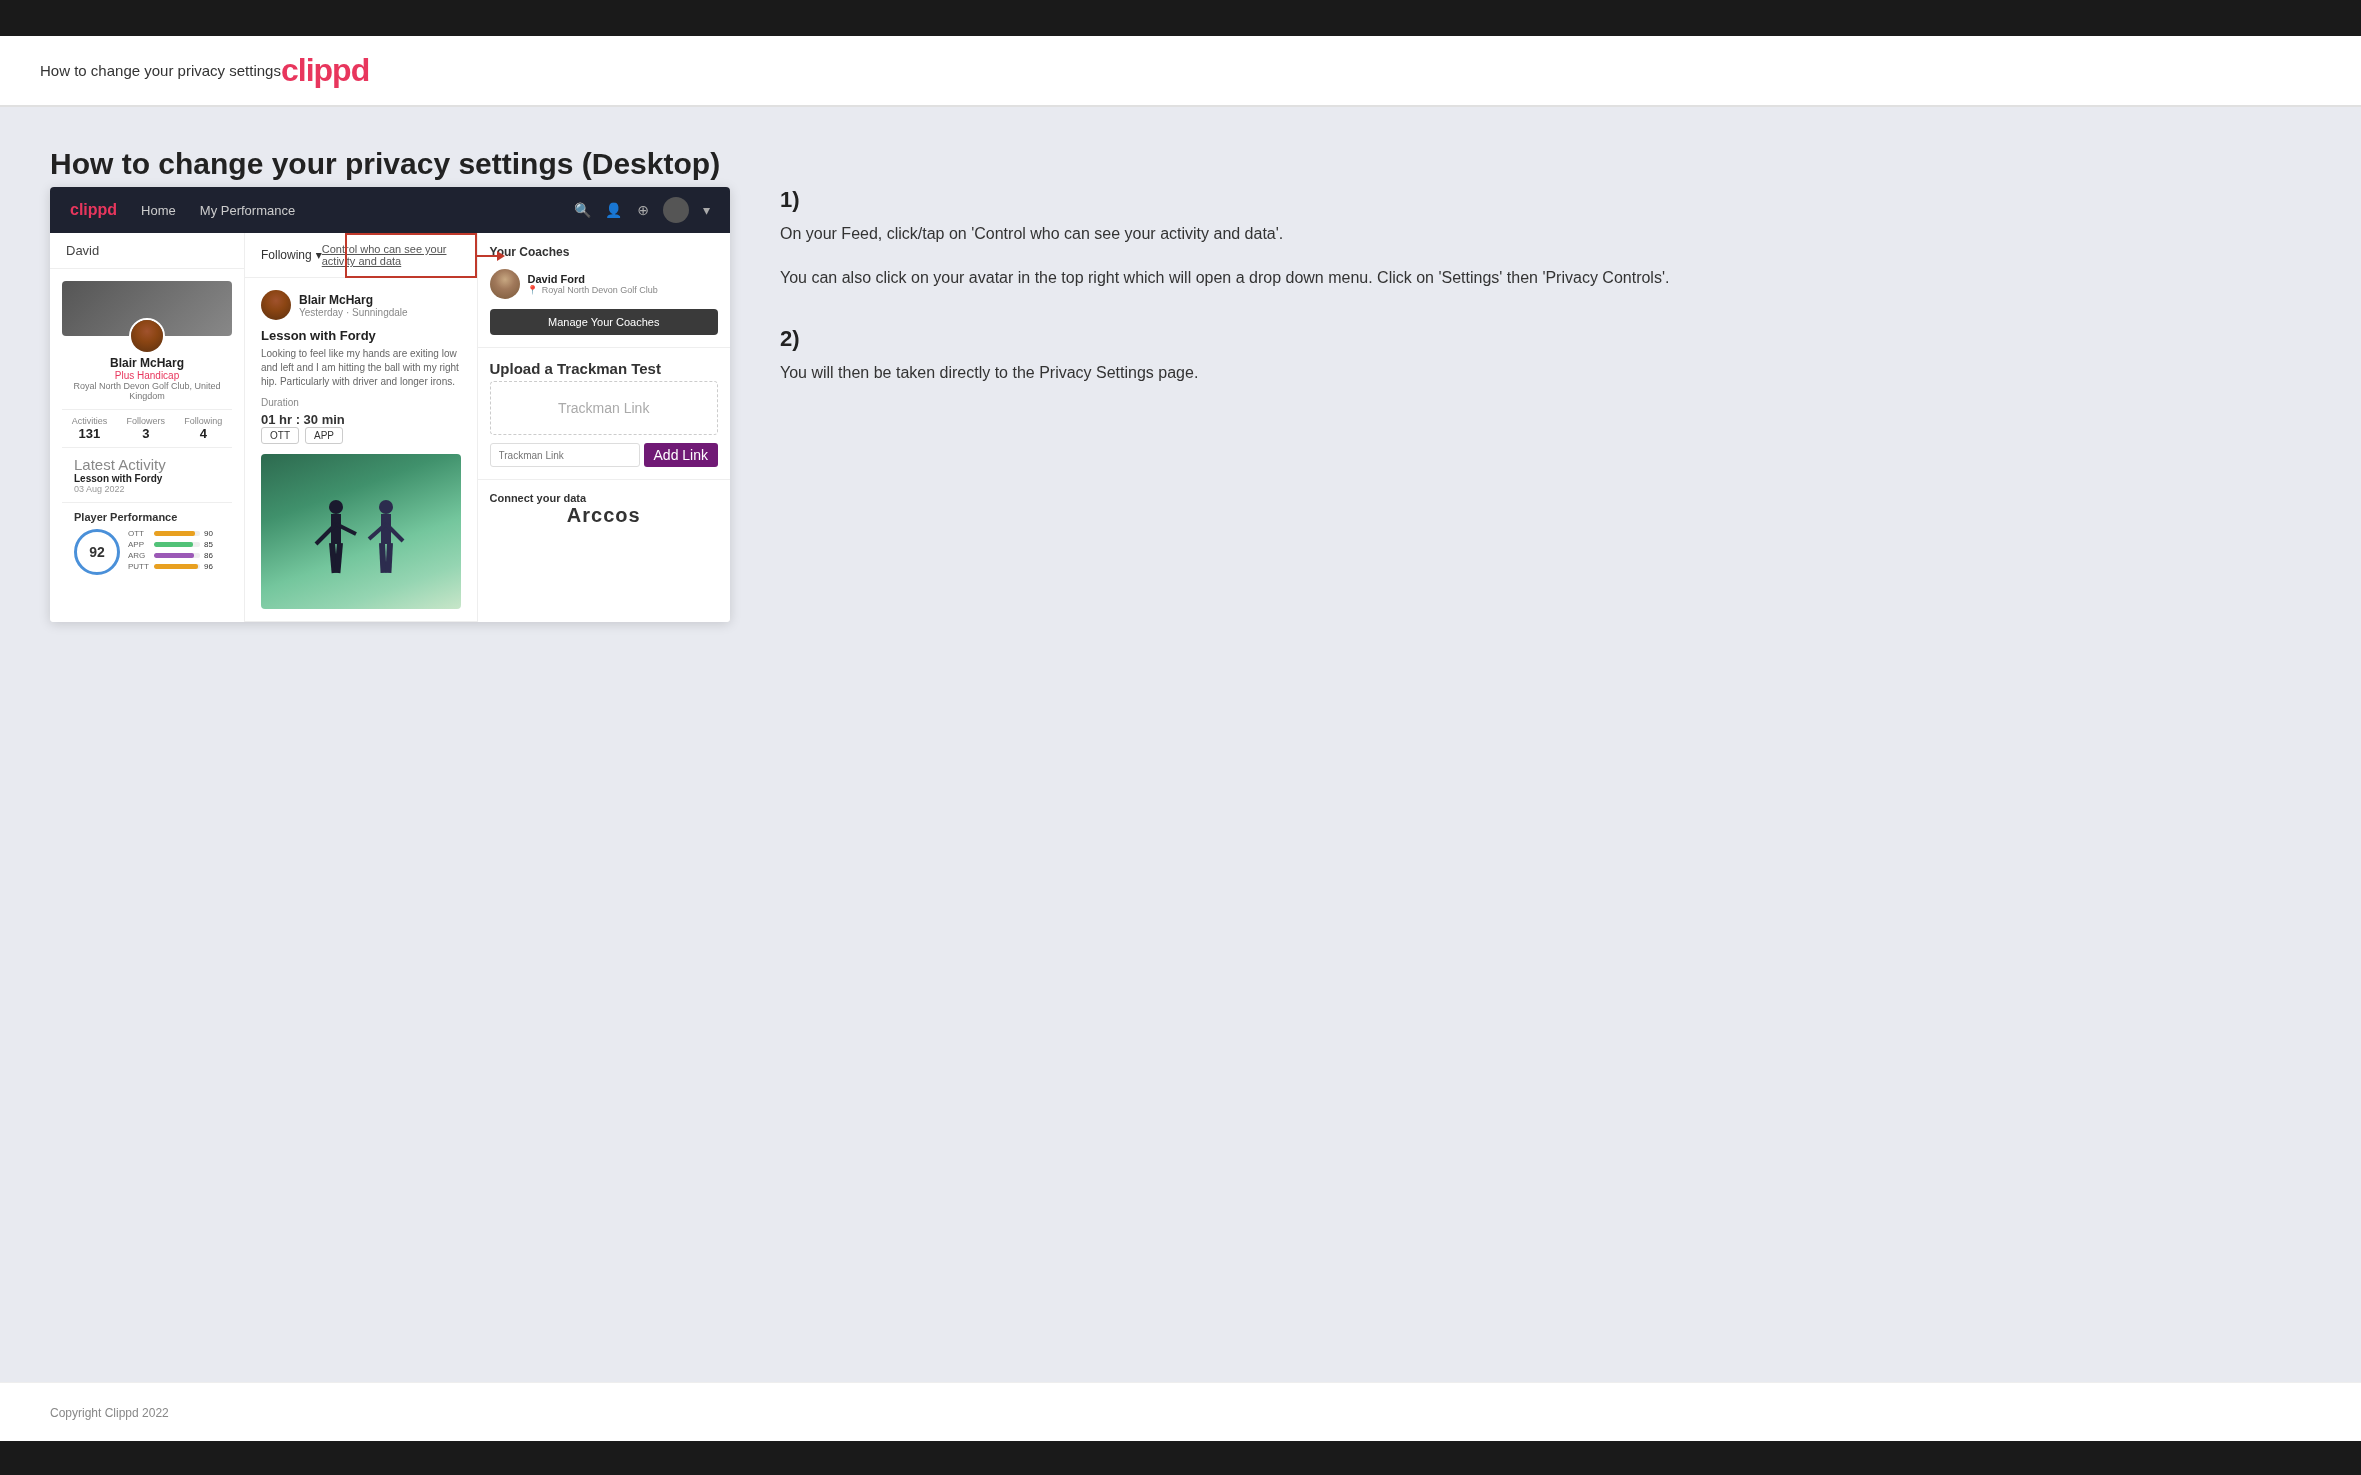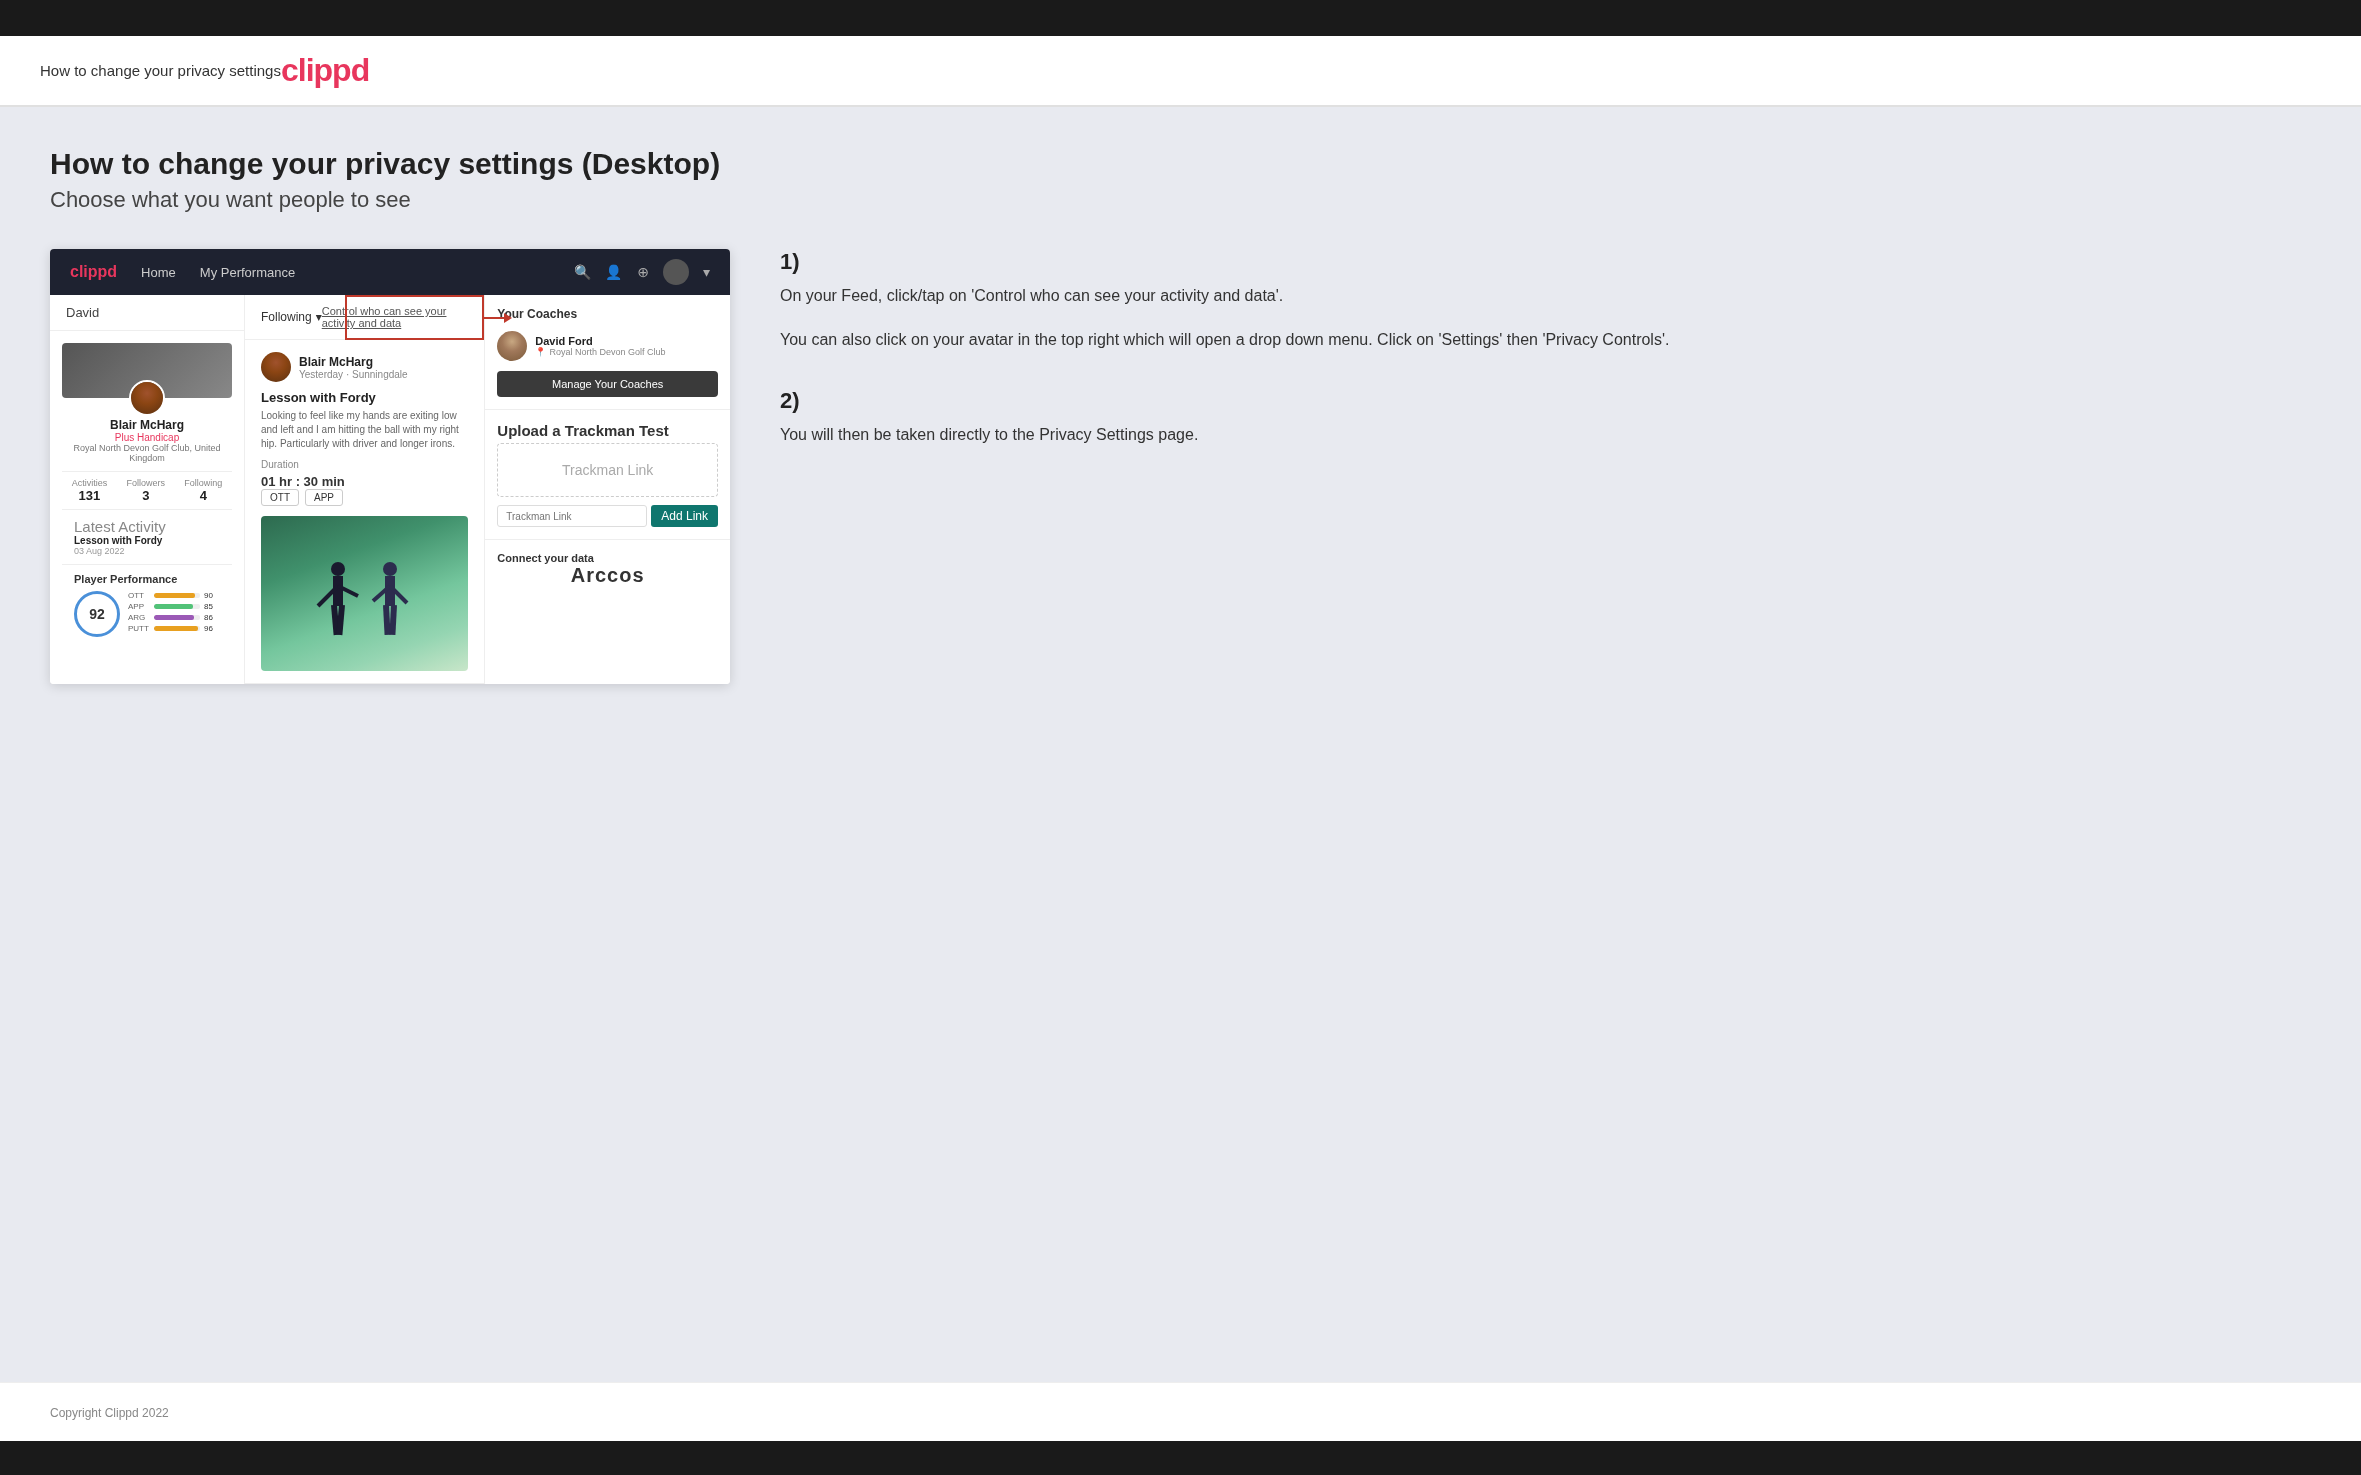--- a/index.html
+++ b/index.html
@@ -433,23 +433,23 @@
     }
     .trackman-input {
       flex: 1;
       border: 1px solid #ddd;
       padding: 4px 8px;
       font-size: 10px;
       border-radius: 3px;
       color: #aaa;
     }
     .add-link-btn {
-      background: #0f766e;
+      background: #701a75;
       color: #fff;
-      font-size: 12px;
+      font-size: 14px;
       padding: 4px 10px;
       border-radius: 3px;
       white-space: nowrap;
     }
     .connect-section {
       padding: 12px;
     }
     .connect-title {
       font-size: 11px;
       font-weight: 600;
@@ -503,21 +503,20 @@
 
 <div class="top-bar"></div>
 
 <div class="site-header">
   <span class="page-title">How to change your privacy settings</span>
   <span class="logo">clippd</span>
 </div>
 
 <div class="main-content">
   <div class="page-heading">How to change your privacy settings (Desktop)</div>
-  <div class="page-subheading">Choose what you want people to see</div>
 
   <div class="content-grid">
 
     <div class="app-mockup">
 
       <div class="app-navbar">
         <span class="app-logo">clippd</span>
         <span class="app-nav-item">Home</span>
         <span class="app-nav-item">My Performance</span>
         <div class="app-nav-icons">

